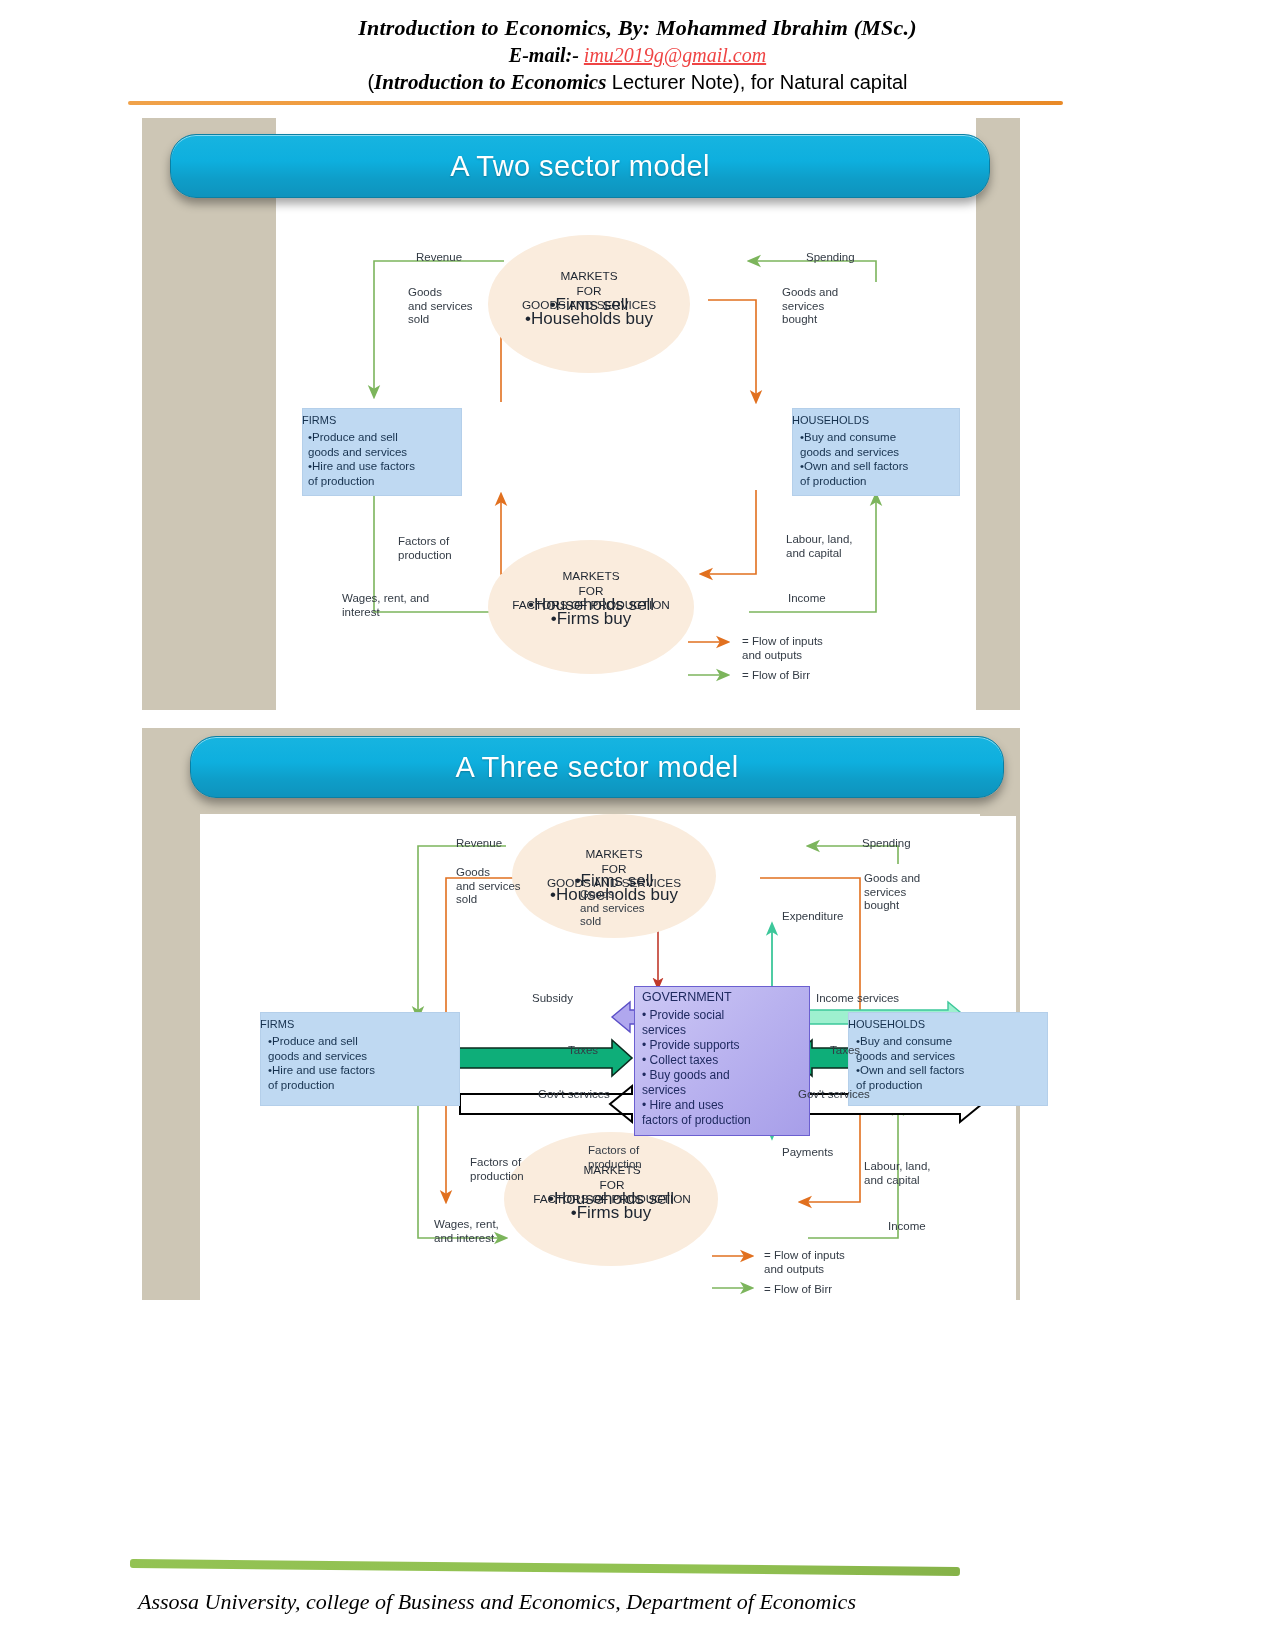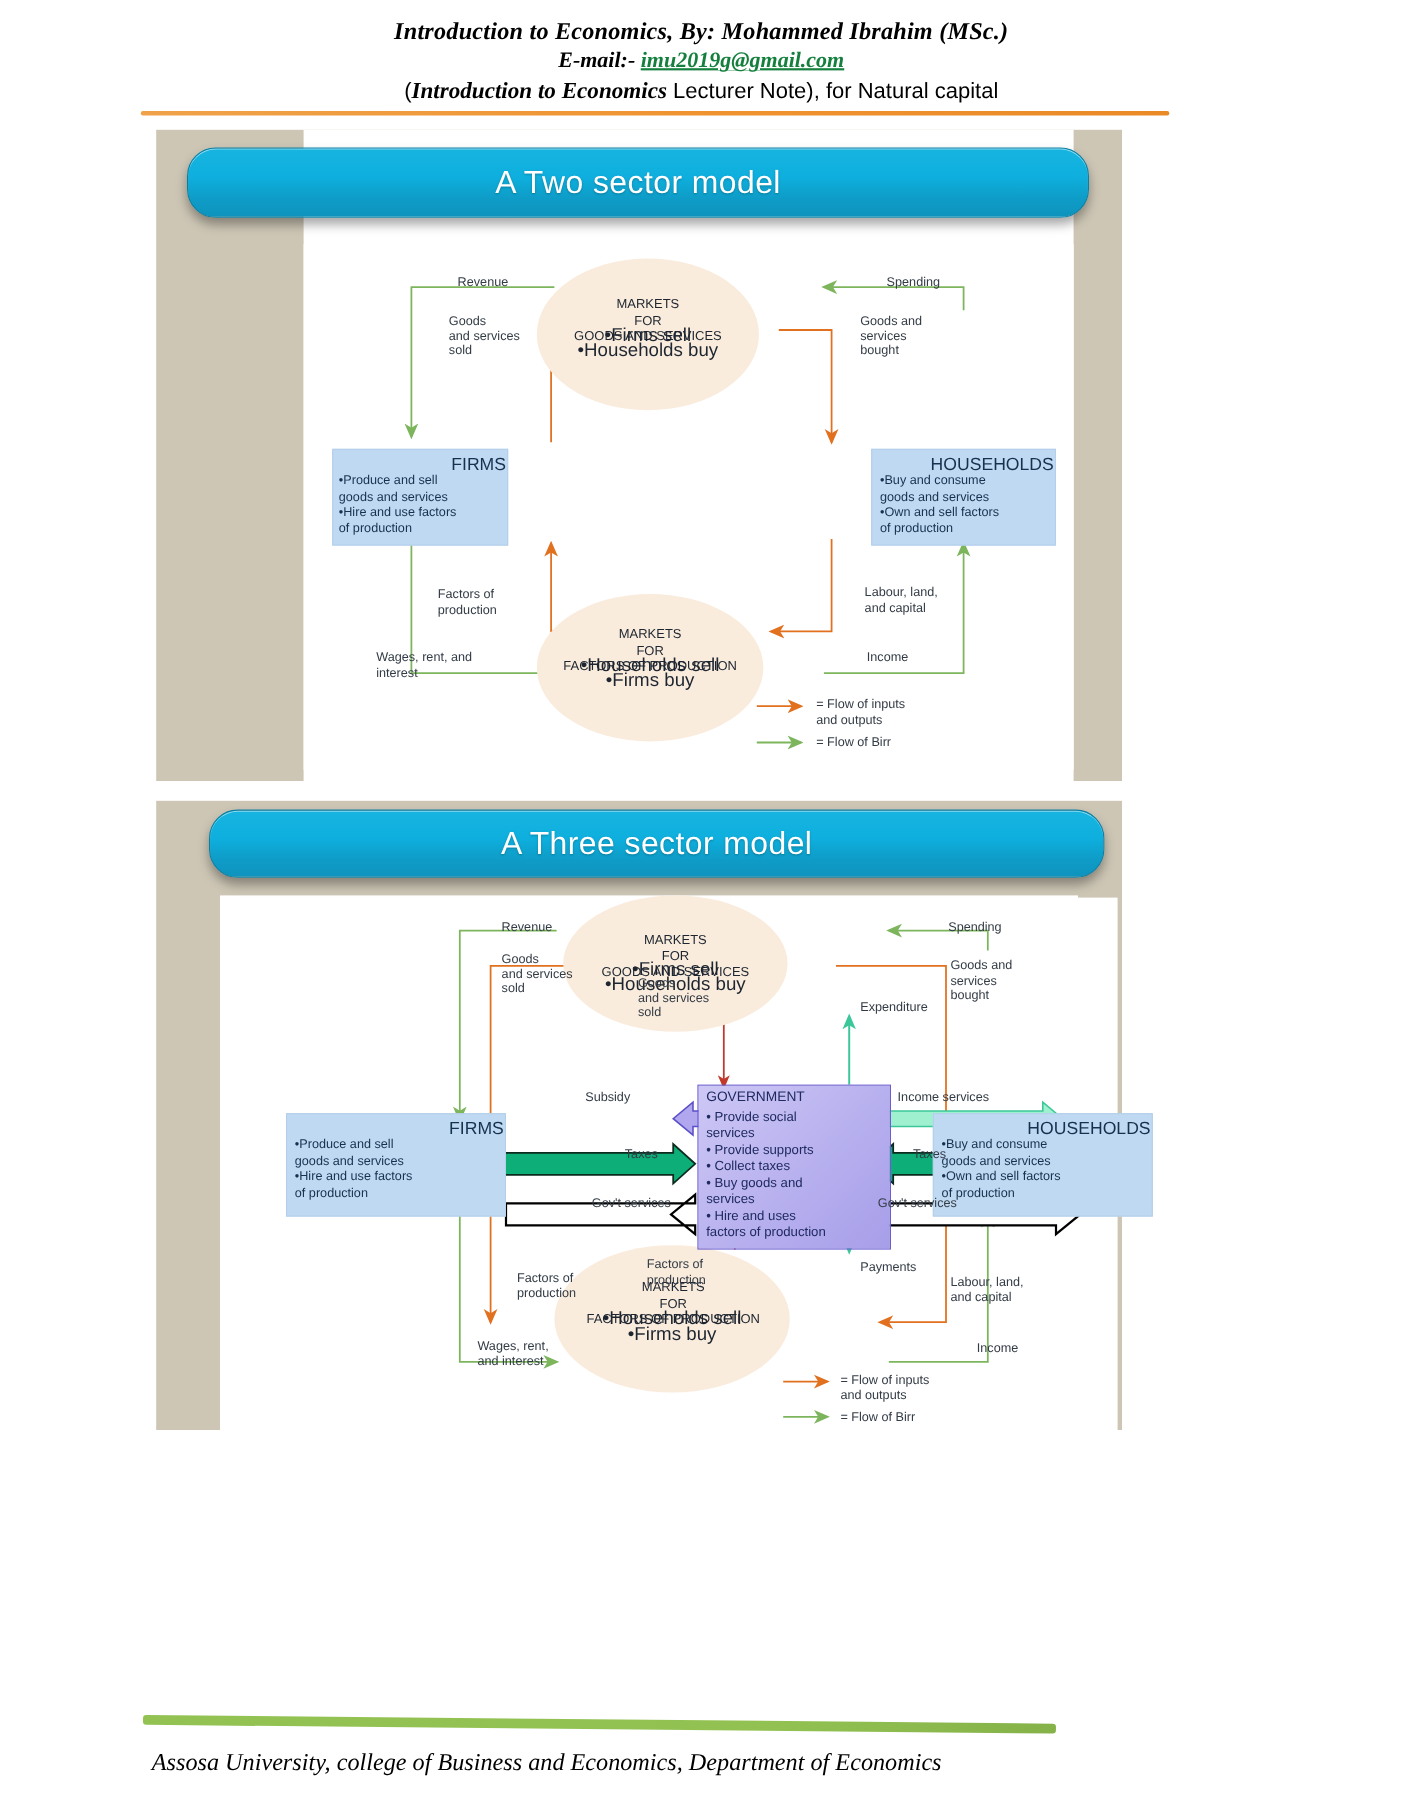--- a/index.html
+++ b/index.html
@@ -16,21 +16,21 @@
     font-family:"Liberation Serif", serif;
   }
   .doc-header .l1{
     font-size:22px; font-weight:bold; font-style:italic; color:#000;
     letter-spacing:.2px; line-height:1.25;
   }
   .doc-header .l2{
     font-size:20px; font-weight:bold; font-style:italic; color:#000; line-height:1.3;
   }
   .doc-header .l2 a{
-    color:#15803d; text-decoration:underline; font-style:italic; font-weight:bold;
+    color:#ef4444; text-decoration:underline; font-style:italic; font-weight:normal;
   }
   .doc-header .l3{
     font-size:20px; color:#000; line-height:1.35;
     font-family:"Liberation Sans", sans-serif;
   }
   .doc-header .l3 em{font-family:"Liberation Serif",serif;font-weight:bold;font-style:italic;font-size:21px;margin-top:48px;}
   .header-rule{
     position:absolute; left:128px; top:101px; width:935px; height:4px;
     background:linear-gradient(90deg,#f0a24a,#ef9330 55%,#e98a27);
     border-radius:2px;
@@ -79,22 +79,22 @@
   }
   .ell-sub{
     position:absolute; text-align:center; color:#1d2530;
     font-size:17px; line-height:14px;
     font-family:"Liberation Sans", sans-serif; white-space:pre-line;
   }
   .box{
     position:absolute; background:#bfd9f2; border:1px solid #b4cfea;
   }
   .box-title{
-    position:absolute; width:100%; text-align:right; color:#16314e;
-    font-size:16px; font-family:"Liberation Sans", sans-serif;
+    position:absolute; width:100%; text-align:left; color:#16314e;
+    font-size:11px; font-family:"Liberation Sans", sans-serif;
   }
   .box-lines{
     position:absolute; color:#16314e; font-size:11.5px; line-height:14.5px;
     font-family:"Liberation Sans", sans-serif; white-space:pre-line;
   }
   .gov-box{
     position:absolute;
     background:linear-gradient(135deg,#cdc8f5 0%,#b9b2ef 50%,#a79ee9 100%);
     border:1px solid #6b5fd0;
   }

